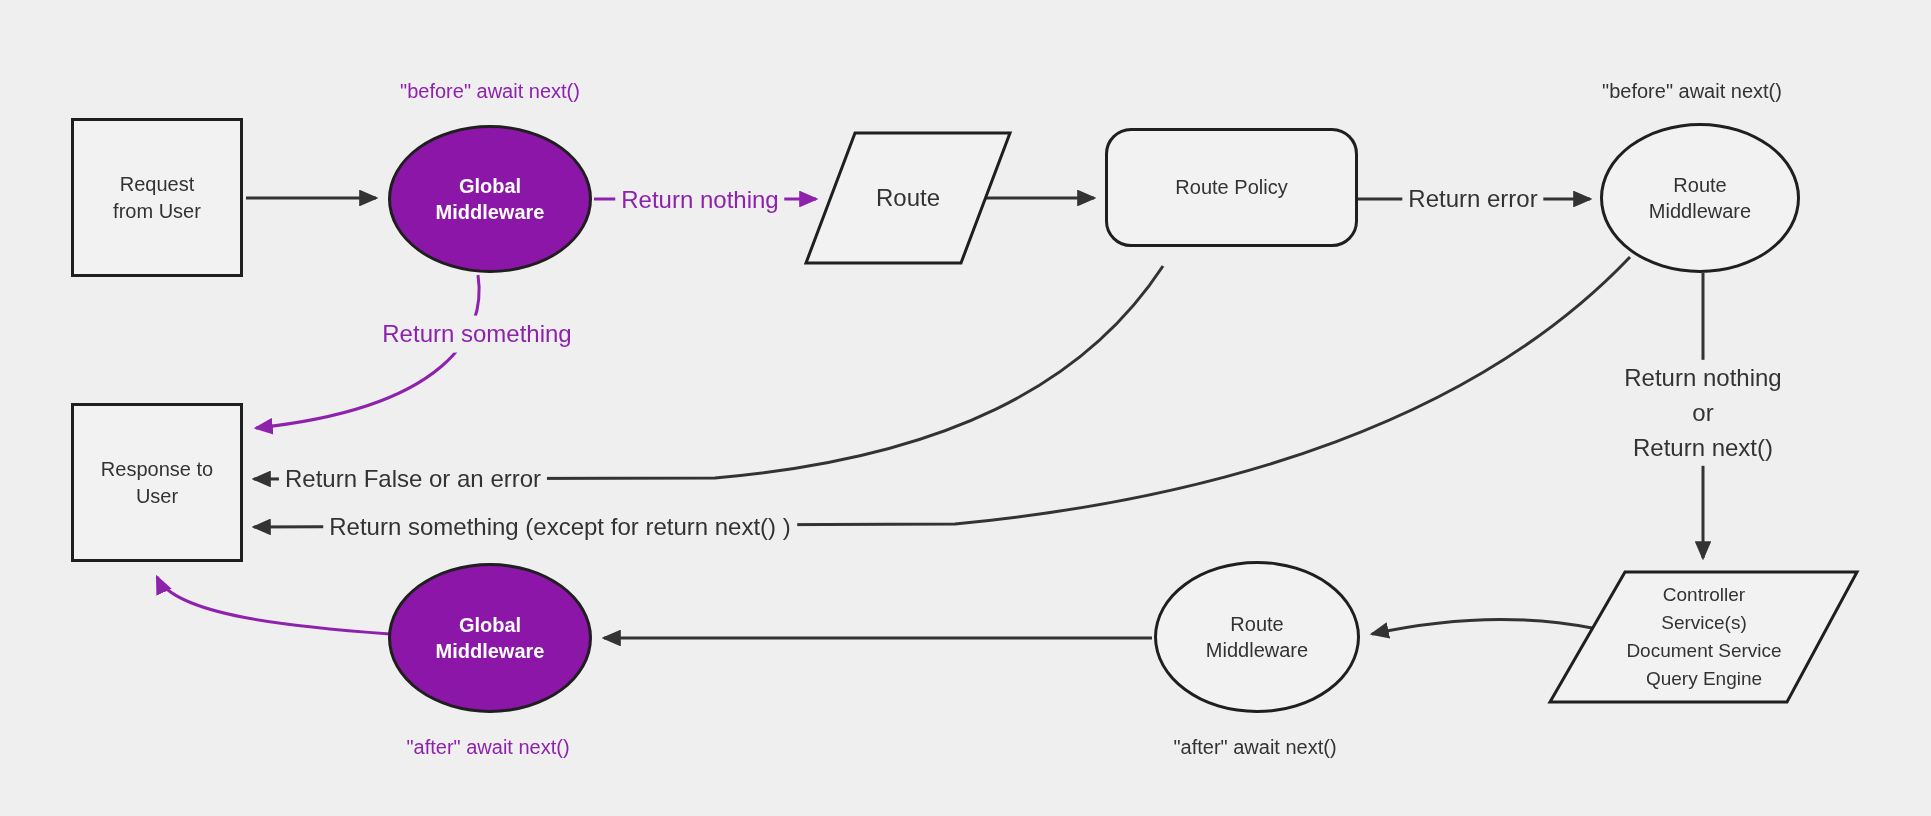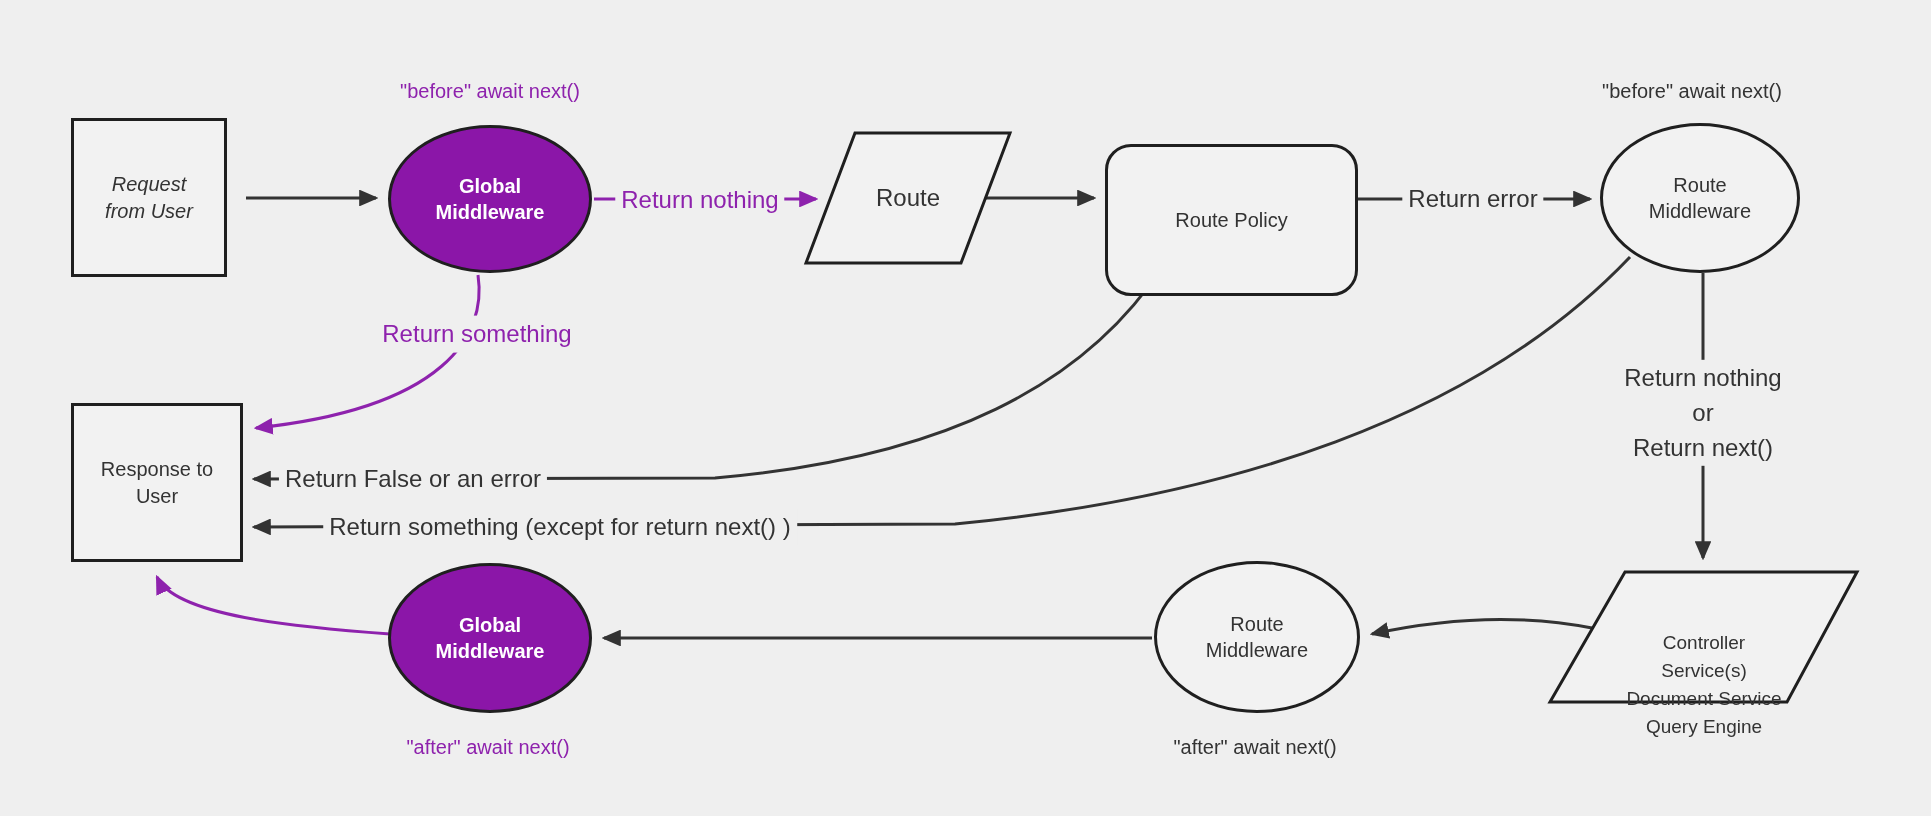--- a/index.html
+++ b/index.html
@@ -54,39 +54,39 @@
     <path d="M 1152,638 L 604,638" stroke="var(--line)" stroke-width="3" fill="none" marker-end="url(#arrow-dark)"></path>
     <path d="M 390,634 C 295,627 175,616 157,577" stroke="var(--purple-text)" stroke-width="3" fill="none" marker-end="url(#arrow-purple)"></path>
     <path d="M 478,275 C 487,335 445,408 256,428" stroke="var(--purple-text)" stroke-width="3" fill="none" marker-end="url(#arrow-purple)"></path>
     <path d="M 1163,266 C 1085,385 945,458 715,478 L 254,479" stroke="var(--line)" stroke-width="3" fill="none" marker-end="url(#arrow-dark)"></path>
     <path d="M 1630,257 C 1475,420 1225,498 955,524 L 254,527" stroke="var(--line)" stroke-width="3" fill="none" marker-end="url(#arrow-dark)"></path>
 
     <polygon points="855,133 1010,133 961,263 806,263" fill="var(--node-fill)" stroke="var(--node-stroke)" stroke-width="3"></polygon>
     <polygon points="1625,572 1857,572 1787,702 1550,702" fill="var(--node-fill)" stroke="var(--node-stroke)" stroke-width="3"></polygon>
   </svg>
 
-  <div class="node rect" style="left:71px;top:118px;width:156px;height:159px;font-style:italic;">
+  <div class="node rect" style="left:71px;top:118px;width:172px;height:159px;">
     <span class="lbl w120">Request from User</span>
   </div>
 
   <div class="node ellipse purple" style="left:388px;top:125px;width:204px;height:148px;">
     <span class="lbl w130">Global Middleware</span>
   </div>
 
   <div class="para-label" style="left:908px;top:198px;">Route</div>
 
-  <div class="node rounded" style="left:1105px;top:128px;width:253px;height:152px;margin-top:16px;">
+  <div class="node rounded" style="left:1105px;top:128px;width:253px;height:119px;">
     <span class="lbl">Route Policy</span>
   </div>
 
   <div class="node ellipse" style="left:1600px;top:123px;width:200px;height:150px;">
     <span class="lbl w130">Route Middleware</span>
   </div>
 
-  <div class="para-label controller-lines" style="left:1704px;top:637px;margin-top:48px;">
+  <div class="para-label controller-lines" style="left:1704px;top:637px;">
     <div>Controller</div>
     <div>Service(s)</div>
     <div>Document Service</div>
     <div>Query Engine</div>
   </div>
 
   <div class="node ellipse" style="left:1154px;top:561px;width:206px;height:152px;">
     <span class="lbl w130">Route Middleware</span>
   </div>
 

